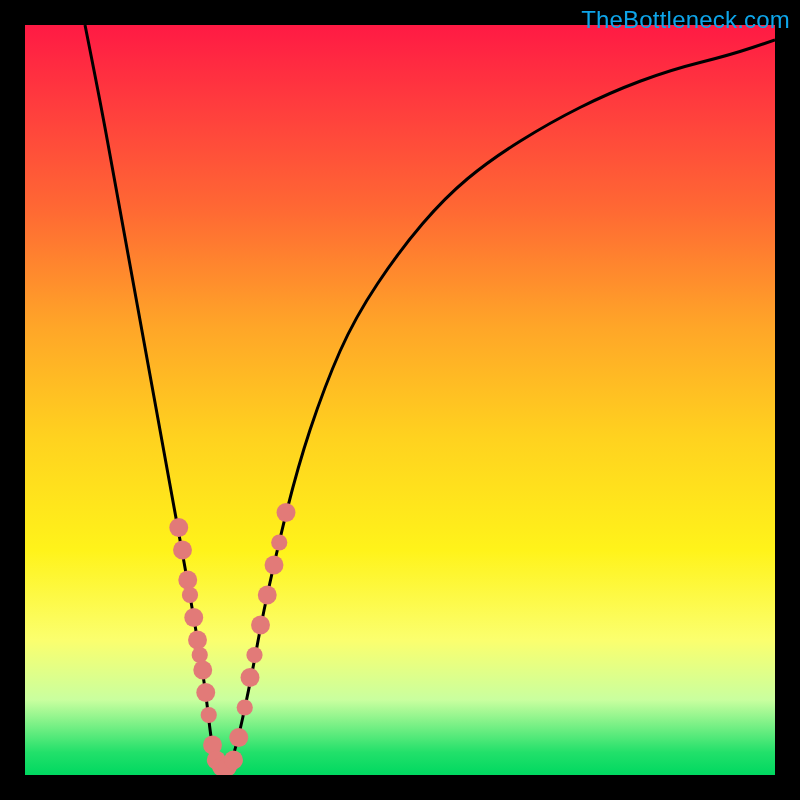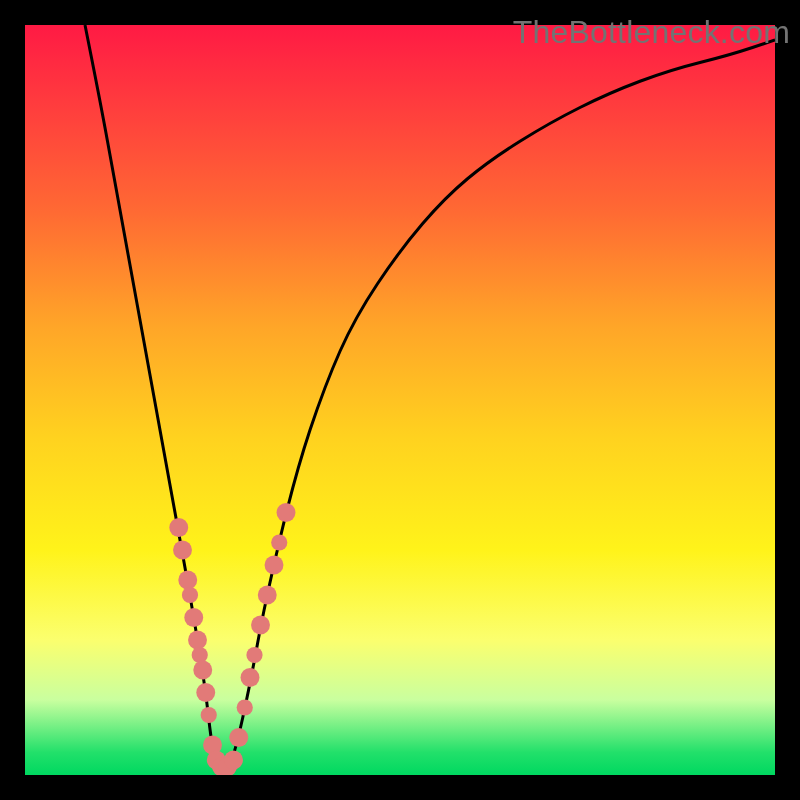--- a/index.html
+++ b/index.html
@@ -24,24 +24,24 @@
       #ffa528 40%,
       #ffd21f 55%,
       #fff31a 70%,
       #fbff6e 82%,
       #c9ff9f 90%,
       #22e06a 97%,
       #00d860 100%);
   }
   .watermark {
     position: absolute;
-    top: 14px;
+    top: 6px;
     right: 10px;
-    color: #737373;
-    font-size: 32px;
+    color: #0ea5e9;
+    font-size: 24px;
     font-weight: 500;
     letter-spacing: 0.2px;
     pointer-events: none;
     z-index: 5;
   }
   svg.plot {
     position: absolute;
     left: 0;
     top: 0;
     width: 750px;

